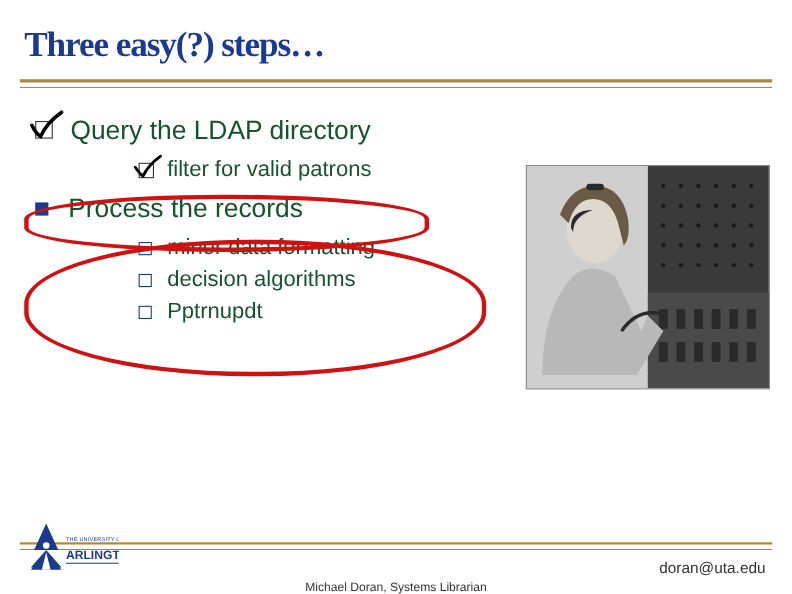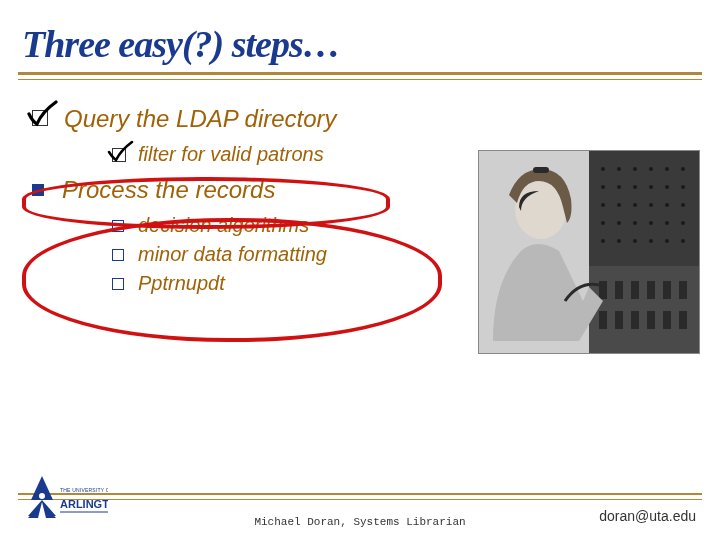--- a/index.html
+++ b/index.html
@@ -19,33 +19,31 @@
     top: 72px;
     height: 4px;
     border-top: 3px solid #b08838;
     border-bottom: 1px solid #b08838;
   }
   .title {
     position: absolute;
     left: 22px;
     top: 22px;
     font-family: "Brush Script MT", "Lucida Handwriting", cursive;
-    font-size: 38px;
+    font-size: 32px;
     font-weight: bold;
     color: #1a3a8f;
     letter-spacing: -1px;
-    font-style: italic;
   }
   .body {
     position: absolute;
     left: 32px;
     top: 95px;
     width: 560px;
-    color: #a16207;
-    font-style: italic;
+    color: #14532d;
   }
   .lvl1 {
     display: flex;
     align-items: flex-start;
     font-size: 24px;
     margin: 10px 0 10px 0;
   }
   .lvl1 .bullet-box {
     flex: 0 0 18px;
     height: 18px;
@@ -66,21 +64,21 @@
     height: 12px;
     background: #1a3a8f;
     flex: 0 0 12px;
     margin-top: 8px;
     margin-right: 18px;
   }
   .lvl2 {
     display: flex;
     align-items: flex-start;
     font-size: 20px;
-    margin: 6px 0 6px 34px;
+    margin: 6px 0 6px 48px;
     padding-left: 46px;
   }
   .lvl2 .bullet-box {
     flex: 0 0 14px;
     height: 14px;
     margin-top: 5px;
     margin-right: 12px;
     position: relative;
   }
   .lvl2 .hand-check {
@@ -144,25 +142,24 @@
     left: 18px;
     right: 18px;
     bottom: 40px;
     height: 4px;
     border-top: 2px solid #b08838;
     border-bottom: 1px solid #b08838;
   }
   .footer-center {
     position: absolute;
     left: 0; right: 0;
-    bottom: 12px;
+    bottom: 0;
     text-align: center;
     font-size: 11px;
     color: #333;
-    font-family: Liberation Mono, monospace;
   }
   .footer-right {
     position: absolute;
     right: 24px;
     bottom: 16px;
     font-size: 14px;
     color: #333;
   }
   .logo {
     position: absolute;
@@ -199,25 +196,25 @@
     </div>
     <span>filter for valid patrons</span>
   </div>
 
   <div class="lvl1">
     <div class="bullet-sq"></div>
     <span>Process the records</span>
   </div>
   <div class="lvl2">
     <div class="bullet-open"></div>
-    <span>decision algorithms</span>
+    <span>minor data formatting</span>
   </div>
   <div class="lvl2">
     <div class="bullet-open"></div>
-    <span>minor data formatting</span>
+    <span>decision algorithms</span>
   </div>
 
   <div class="lvl2">
     <div class="bullet-open"></div>
     <span>Pptrnupdt</span>
   </div>
 
 </div>
 
 <div class="red-oval red-oval-1"></div>

